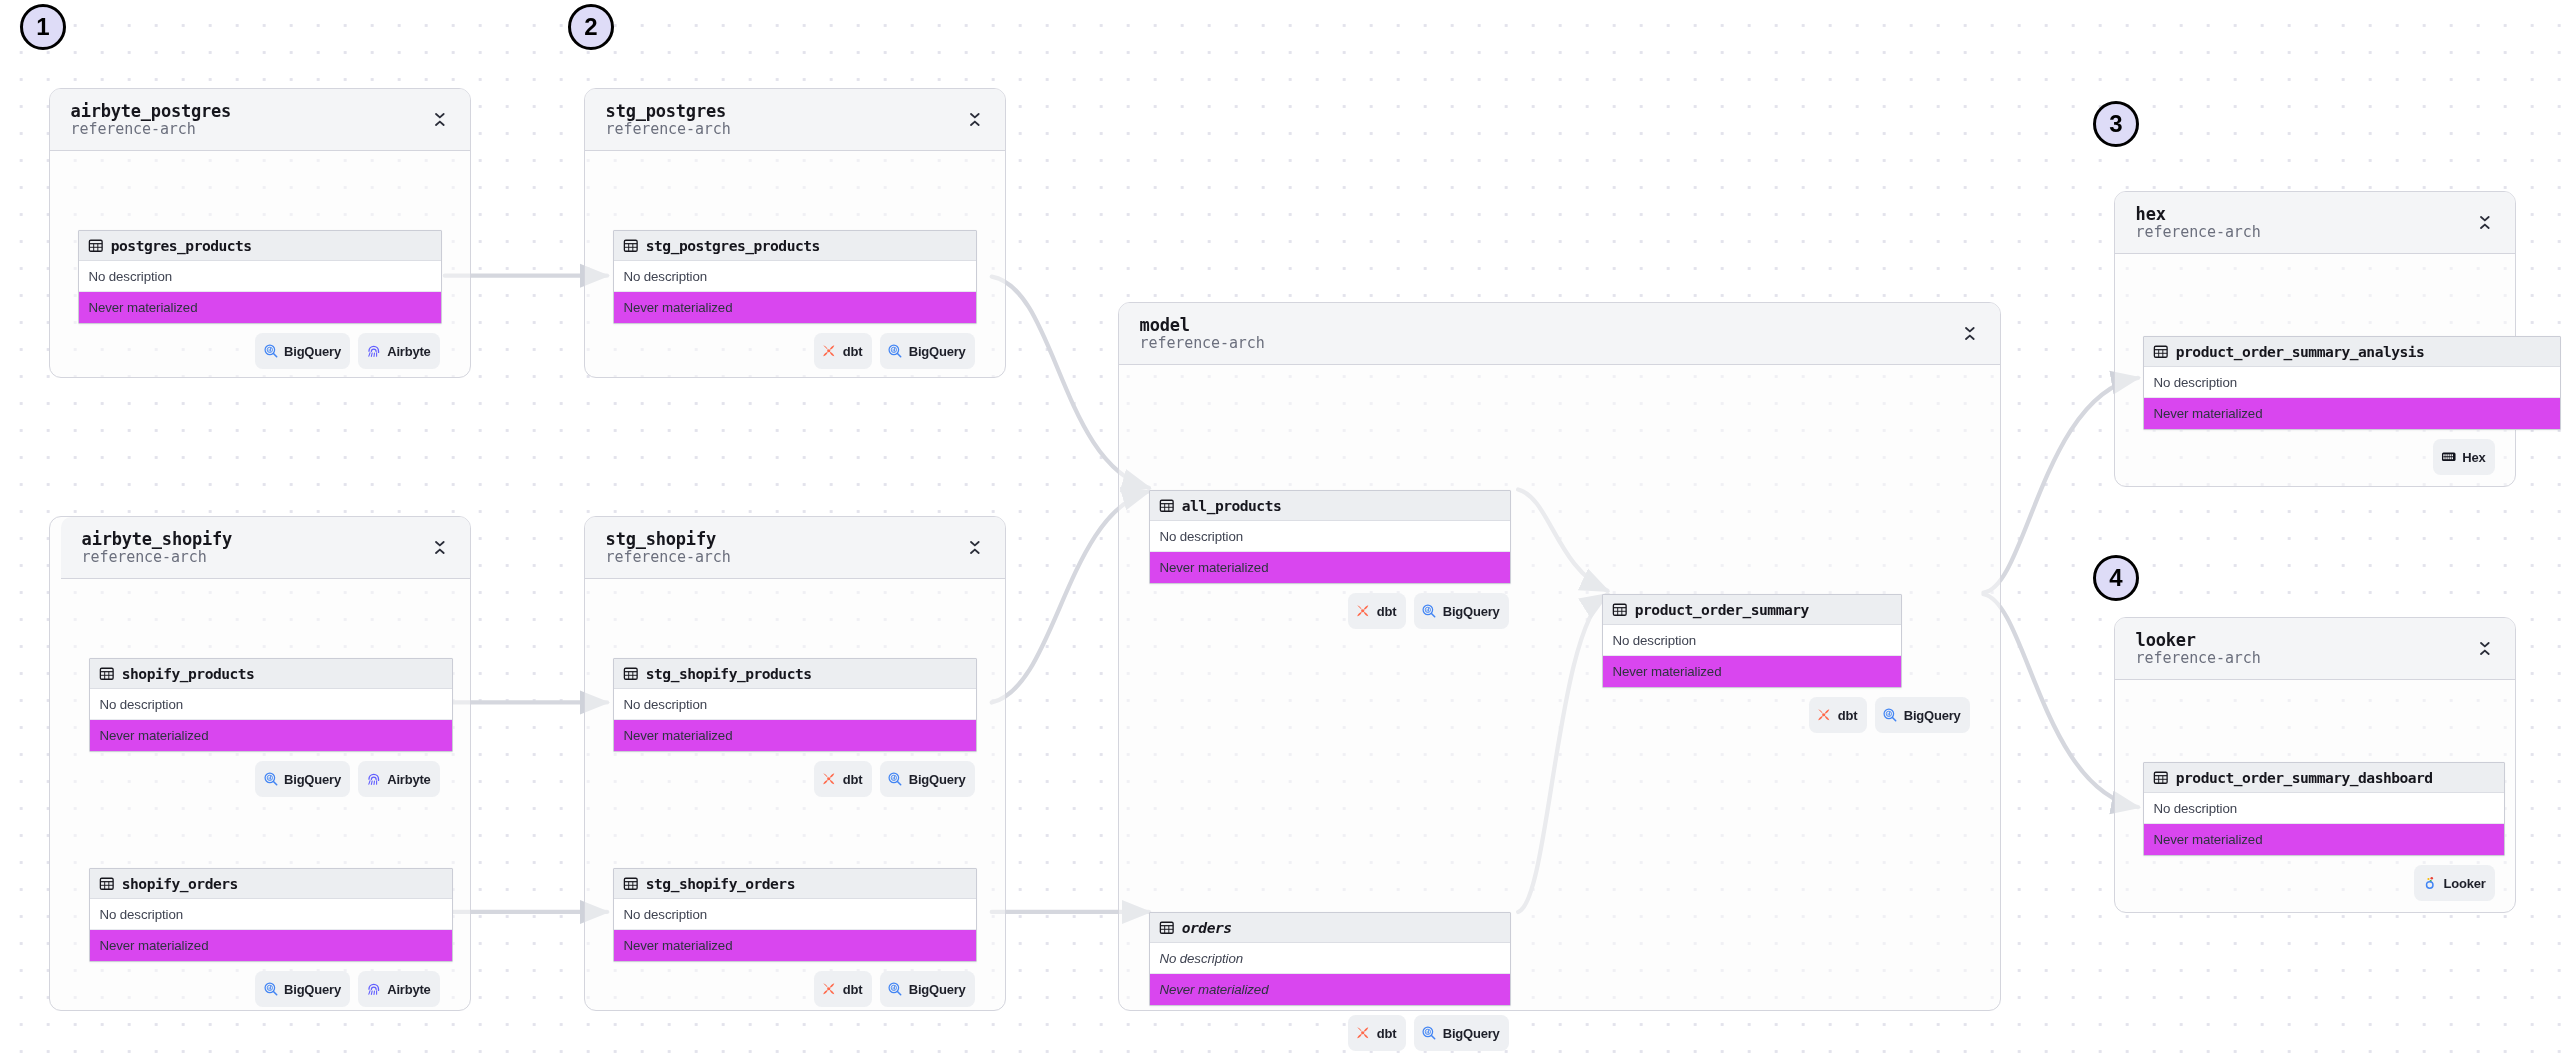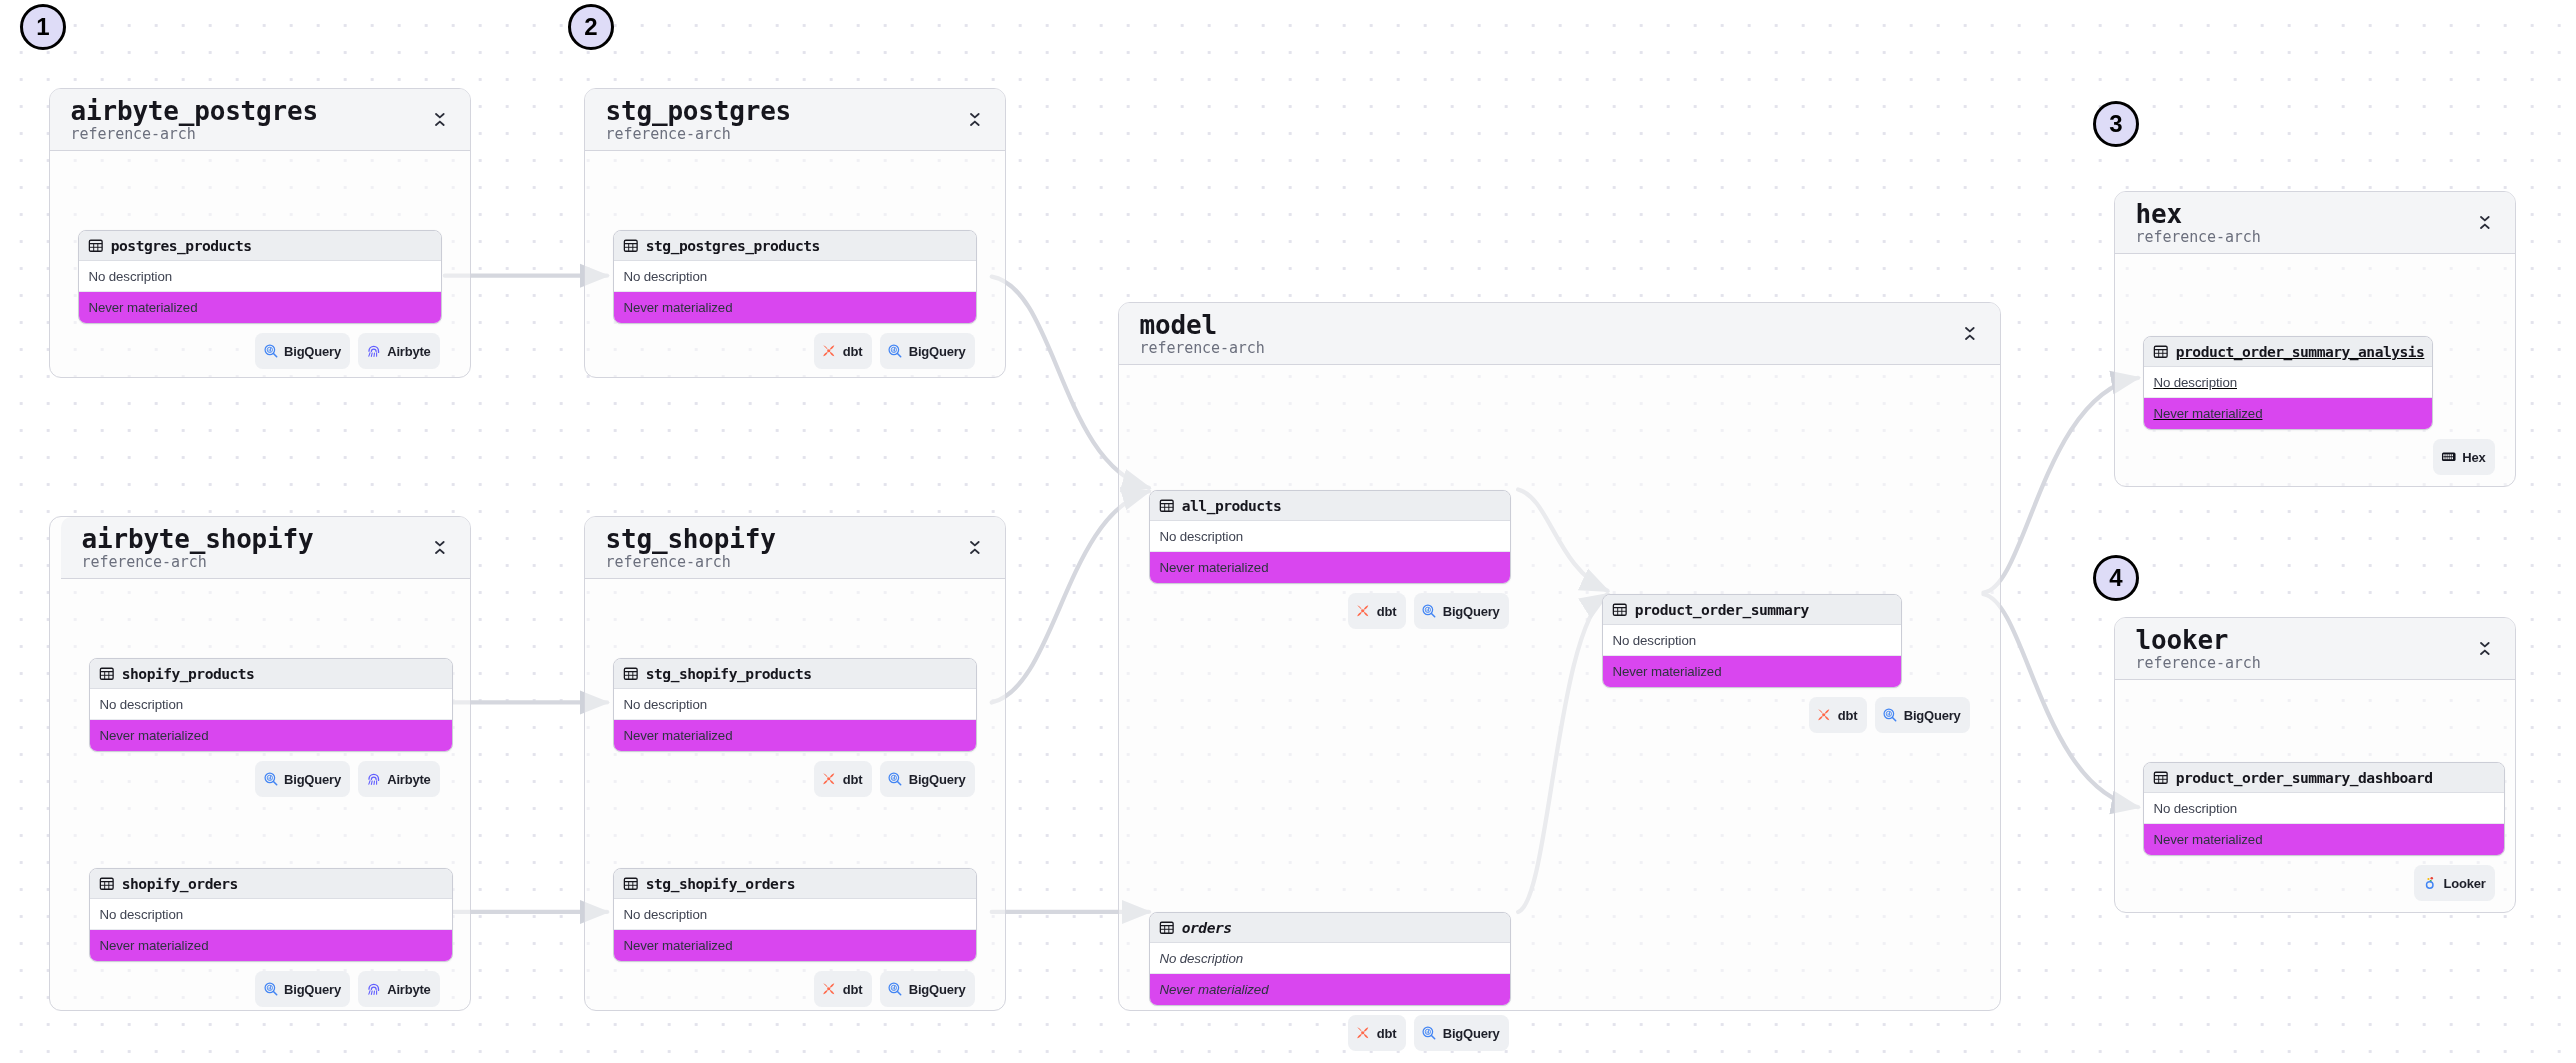--- a/index.html
+++ b/index.html
@@ -39,21 +39,21 @@
     border-bottom: 1.3px solid #d4d5dd;
     border-radius: 10.3px 10.3px 0 0;
     display: flex;
     align-items: center;
     justify-content: space-between;
     padding: 0 22px 0 20.6px;
   }
   .group-titles { display: flex; flex-direction: column; gap: 0.9px; }
   .group-name {
     font-family: "DejaVu Sans Mono", monospace;
-    font-size: 26px;
+    font-size: 17px;
     font-weight: 700;
     color: #16161d;
     letter-spacing: -0.2px;
     line-height: 1.08;
   }
   .group-sub {
     font-family: "DejaVu Sans Mono", monospace;
     font-size: 15px;
     font-weight: 400;
     color: #6b6f7d;
@@ -67,21 +67,21 @@
     cursor: pointer;
     flex: 0 0 auto;
   }
   .collapse-icon svg { display: block; }
   .group-body { position: relative; width: 100%; }
 
   
   .node {
     position: absolute;
     border: 1.3px solid #cbcdd6;
-    border-radius: 8px;
+    border-radius: 1px;
     overflow: hidden;
     background: #ffffff;
     box-shadow: 0 0.9px 1.7px rgba(17,20,40,0.045);
     z-index: 3;
   }
   .node-title {
     background: #eceef1;
     border-bottom: 0.9px solid #dcdee4;
     padding: 6px 9.4px 6px 9.4px;
     display: flex; align-items: center; gap: 6.9px;
@@ -652,21 +652,21 @@
             <div class="group-sub">reference-arch</div>
           </div>
           <div class="collapse-icon">
             <svg width="13.7" height="17" viewBox="0 0 16 20" aria-hidden="true">
       <polyline points="3.5,3.5 8,7.6 12.5,3.5" fill="none" stroke="#2a2d39" stroke-width="2.1" stroke-linecap="round" stroke-linejoin="round"></polyline>
       <polyline points="3.5,16.5 8,12.4 12.5,16.5" fill="none" stroke="#2a2d39" stroke-width="2.1" stroke-linecap="round" stroke-linejoin="round"></polyline>
     </svg>
           </div>
         </div>
         <div class="group-body" style="height: 234px;">
-          <div class="node" style="left: 28px; top: 82px; width: 290px; text-decoration: underline;">
+          <div class="node" style="left: 28px; top: 82px; width: 418px;">
             <div class="node-title">
               <span>
                 <svg class="table-icon" width="15.5" height="15.5" viewBox="0 0 18 18" aria-hidden="true">
       <rect x="1.6" y="2.6" width="14.8" height="12.8" rx="1.6" fill="none" stroke="#16161d" stroke-width="1.5"></rect>
       <line x1="1.6" y1="6.6" x2="16.4" y2="6.6" stroke="#16161d" stroke-width="1.4"></line>
       <line x1="1.6" y1="10.8" x2="16.4" y2="10.8" stroke="#16161d" stroke-width="1.1"></line>
       <line x1="6.6" y1="6.6" x2="6.6" y2="15.4" stroke="#16161d" stroke-width="1.1"></line>
       <line x1="11.4" y1="6.6" x2="11.4" y2="15.4" stroke="#16161d" stroke-width="1.1"></line>
     </svg>
               </span>

